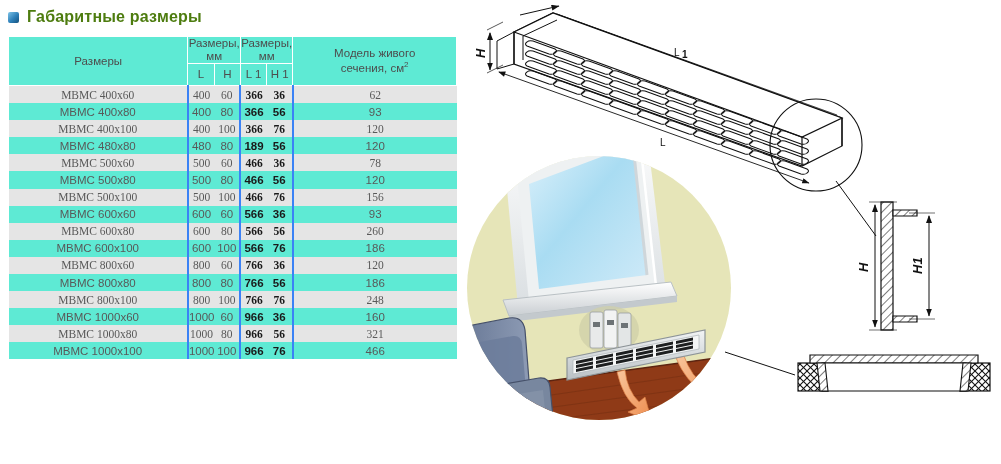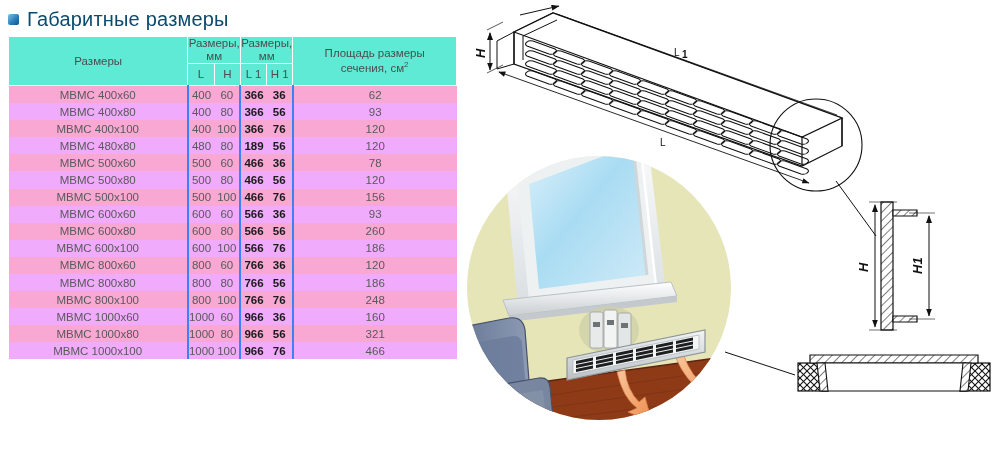--- a/index.html
+++ b/index.html
@@ -10,21 +10,21 @@
   }
 
   
   #title-block{position:absolute;left:8px;top:8px;display:flex;align-items:center;gap:8px;}
   #title-bullet{
     width:11px;height:11px;border-radius:2px;
     background:linear-gradient(135deg,#7fc4e8 0%,#2d7fb8 55%,#16527d 100%);
     flex:0 0 auto;
   }
   #title-text{
-    font-size:20px;font-weight:normal;color:#0c4a6e;letter-spacing:.2px;
+    font-size:16px;font-weight:bold;color:#4d7c0f;letter-spacing:.2px;
     white-space:nowrap;
   }
 
   
   #spec-table{
     position:absolute;left:8px;top:36px;width:449px;
     border-collapse:collapse;table-layout:fixed;
     font-size:11.5px;
   }
   #spec-table th,#spec-table td{padding:0;margin:0;}
@@ -32,22 +32,22 @@
     background:#5eead4;color:#4d4d4d;font-weight:normal;
     border:1px solid #ffffff;line-height:1.15;
   }
   th.model-head{width:146px;}
   th.grp-head{width:42px;}
   th.sub-head{height:21px;}
   th.area-head{width:133px;}
   tbody tr{height:17.1px;}
   tbody td{text-align:center;color:#595959;white-space:nowrap;}
   tbody td.model{ text-align:center; }
-  tbody tr.odd td{background:#f9a8d4;}
-  tbody tr.even td{background:#f0abfc;}
+  tbody tr.odd td{background:#e5e5e5;font-family:Liberation Serif, serif;}
+  tbody tr.even td{background:#5eead4;}
   tbody td.c-l1,tbody td.c-h1{color:#1a1a1a;font-weight:bold;}
   tbody td.sep-l{border-left:2px solid #3b82f6;}
   sup{font-size:8px;}
 
   
   #graphics{position:absolute;left:457px;top:0;width:544px;height:464px;}
   #graphics svg{display:block;}
   .dim-label{
     font-family:"Liberation Sans","DejaVu Sans",sans-serif;
     font-weight:bold;font-style:italic;font-size:13px;fill:#111;
@@ -65,21 +65,21 @@
   <span id="title-text">Габаритные размеры</span>
 </div>
 
 <table id="spec-table">
   <thead>
     <tr>
       <th class="model-head" rowspan="2">Размеры</th>
       <th class="grp-head" colspan="2">Размеры, мм</th>
       <th class="grp-head" colspan="2">Размеры, мм</th>
       <th class="area-head" rowspan="2">
-        <span>Площадь размеры</span><br>
+        <span>Модель живого</span><br>
         <span>сечения, см</span><sup>2</sup>
       </th>
     </tr>
     <tr>
       <th class="sub-head">L</th>
       <th class="sub-head">H</th>
       <th class="sub-head">L 1</th>
       <th class="sub-head">H 1</th>
     </tr>
   </thead>

